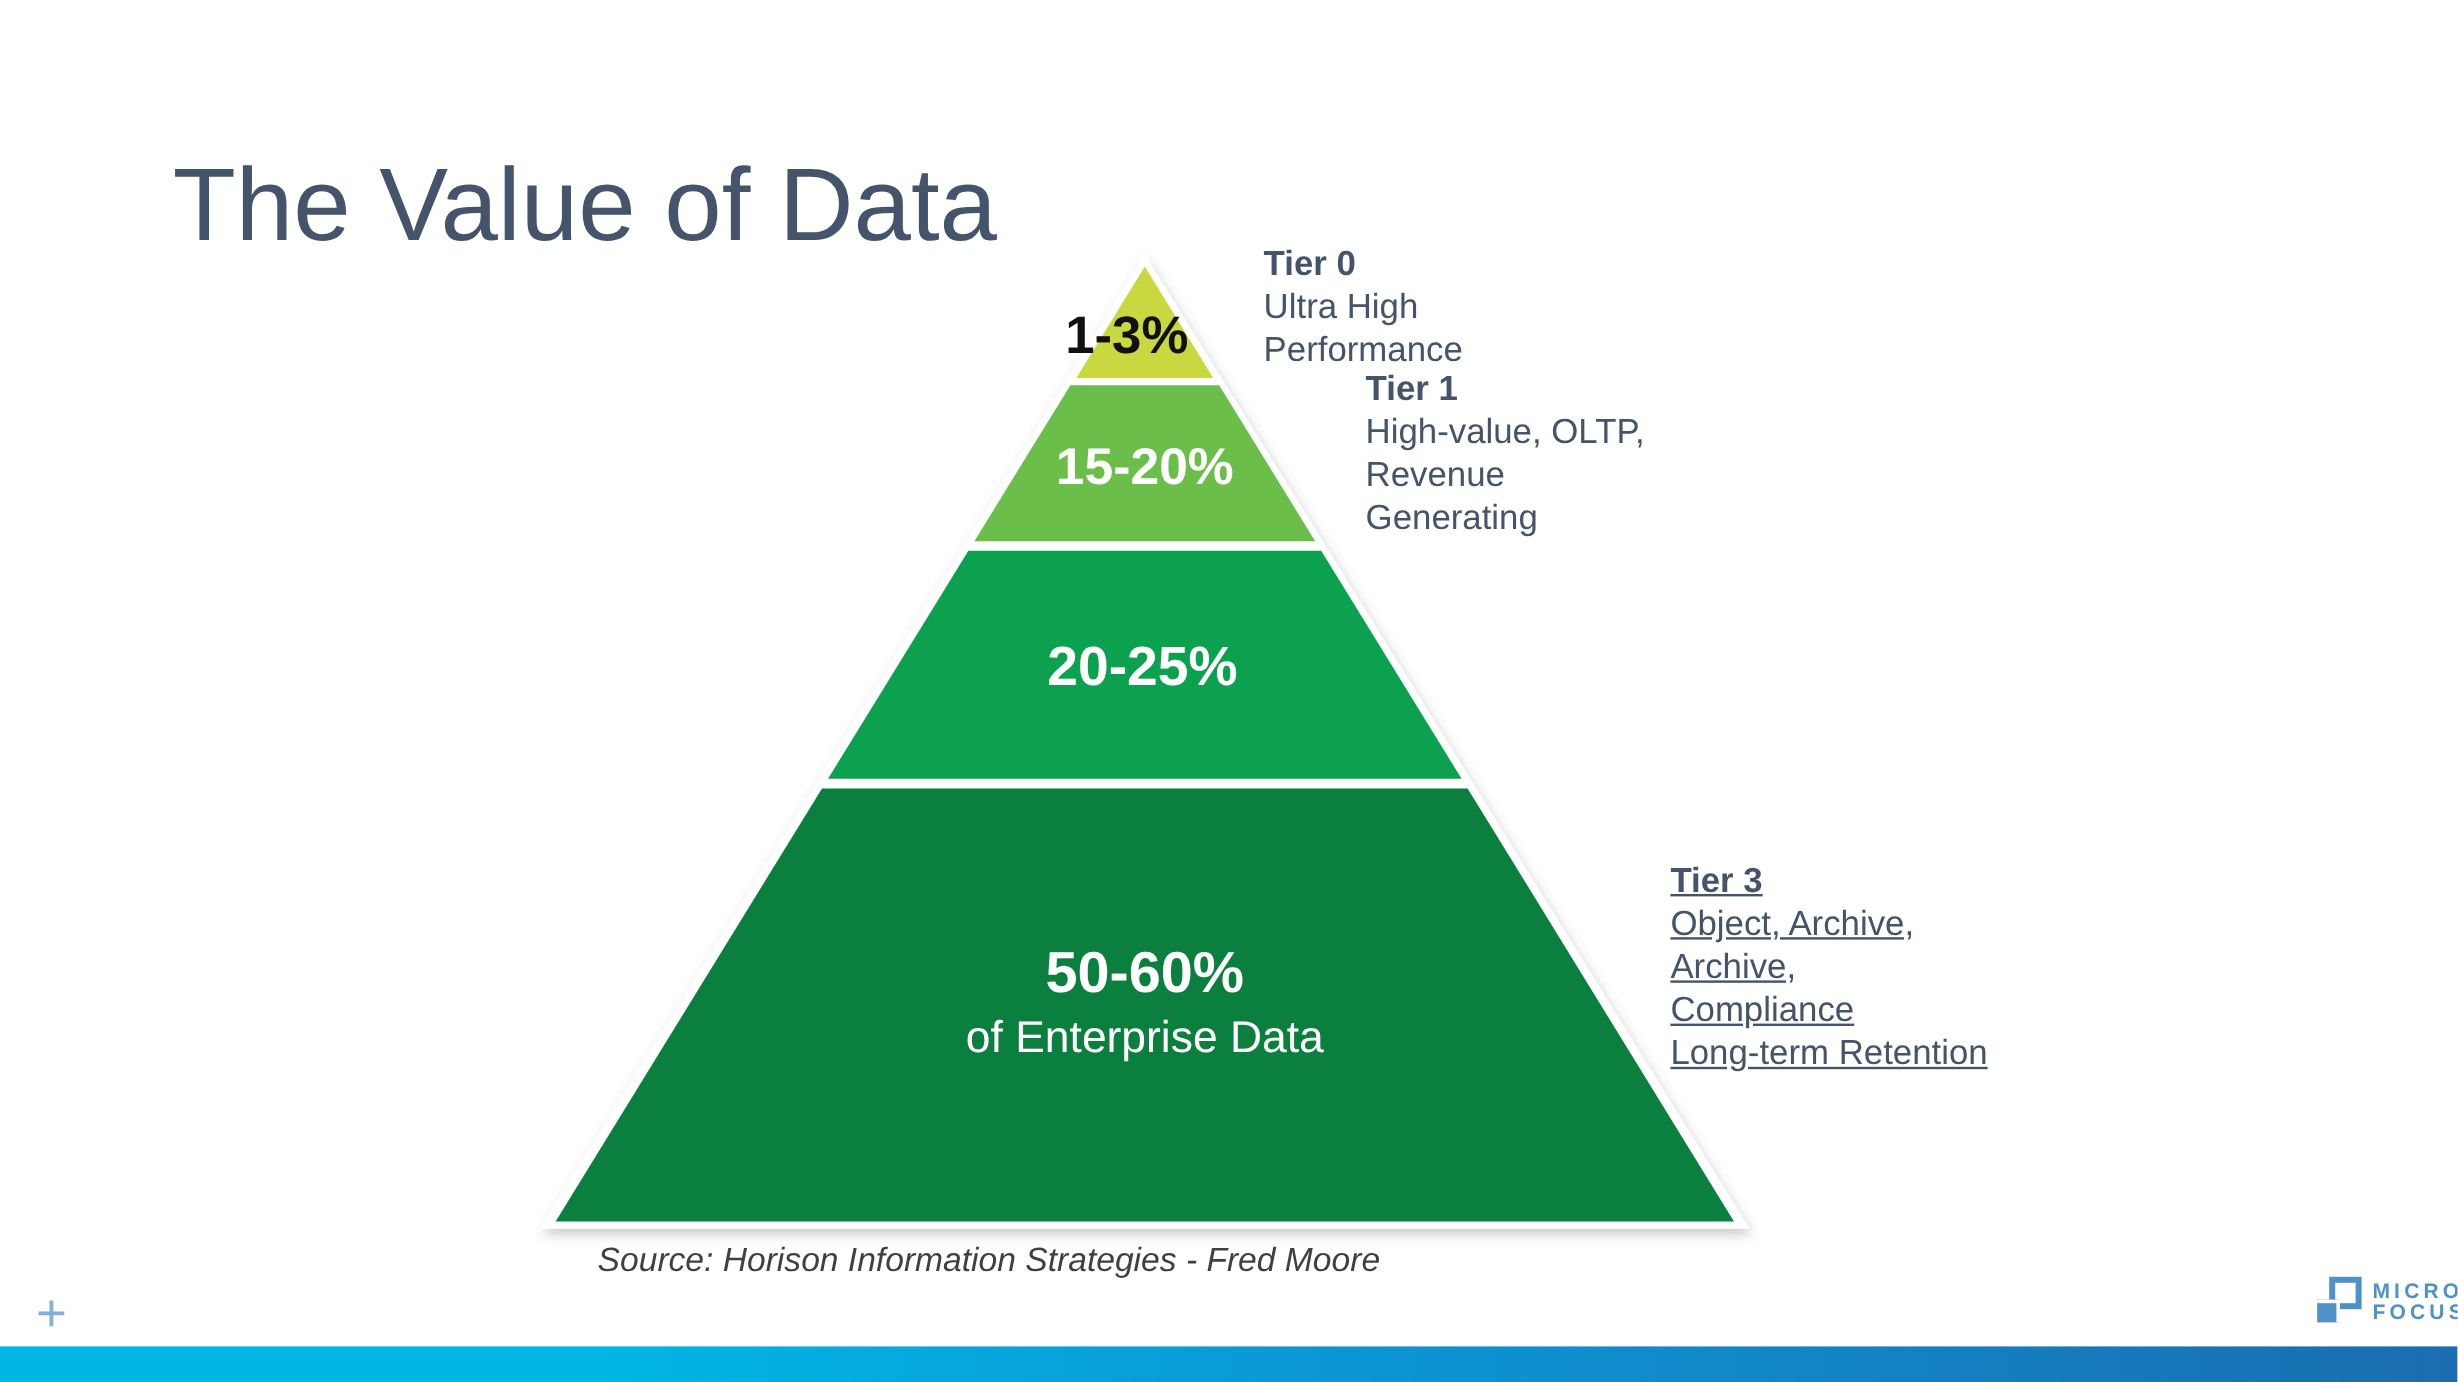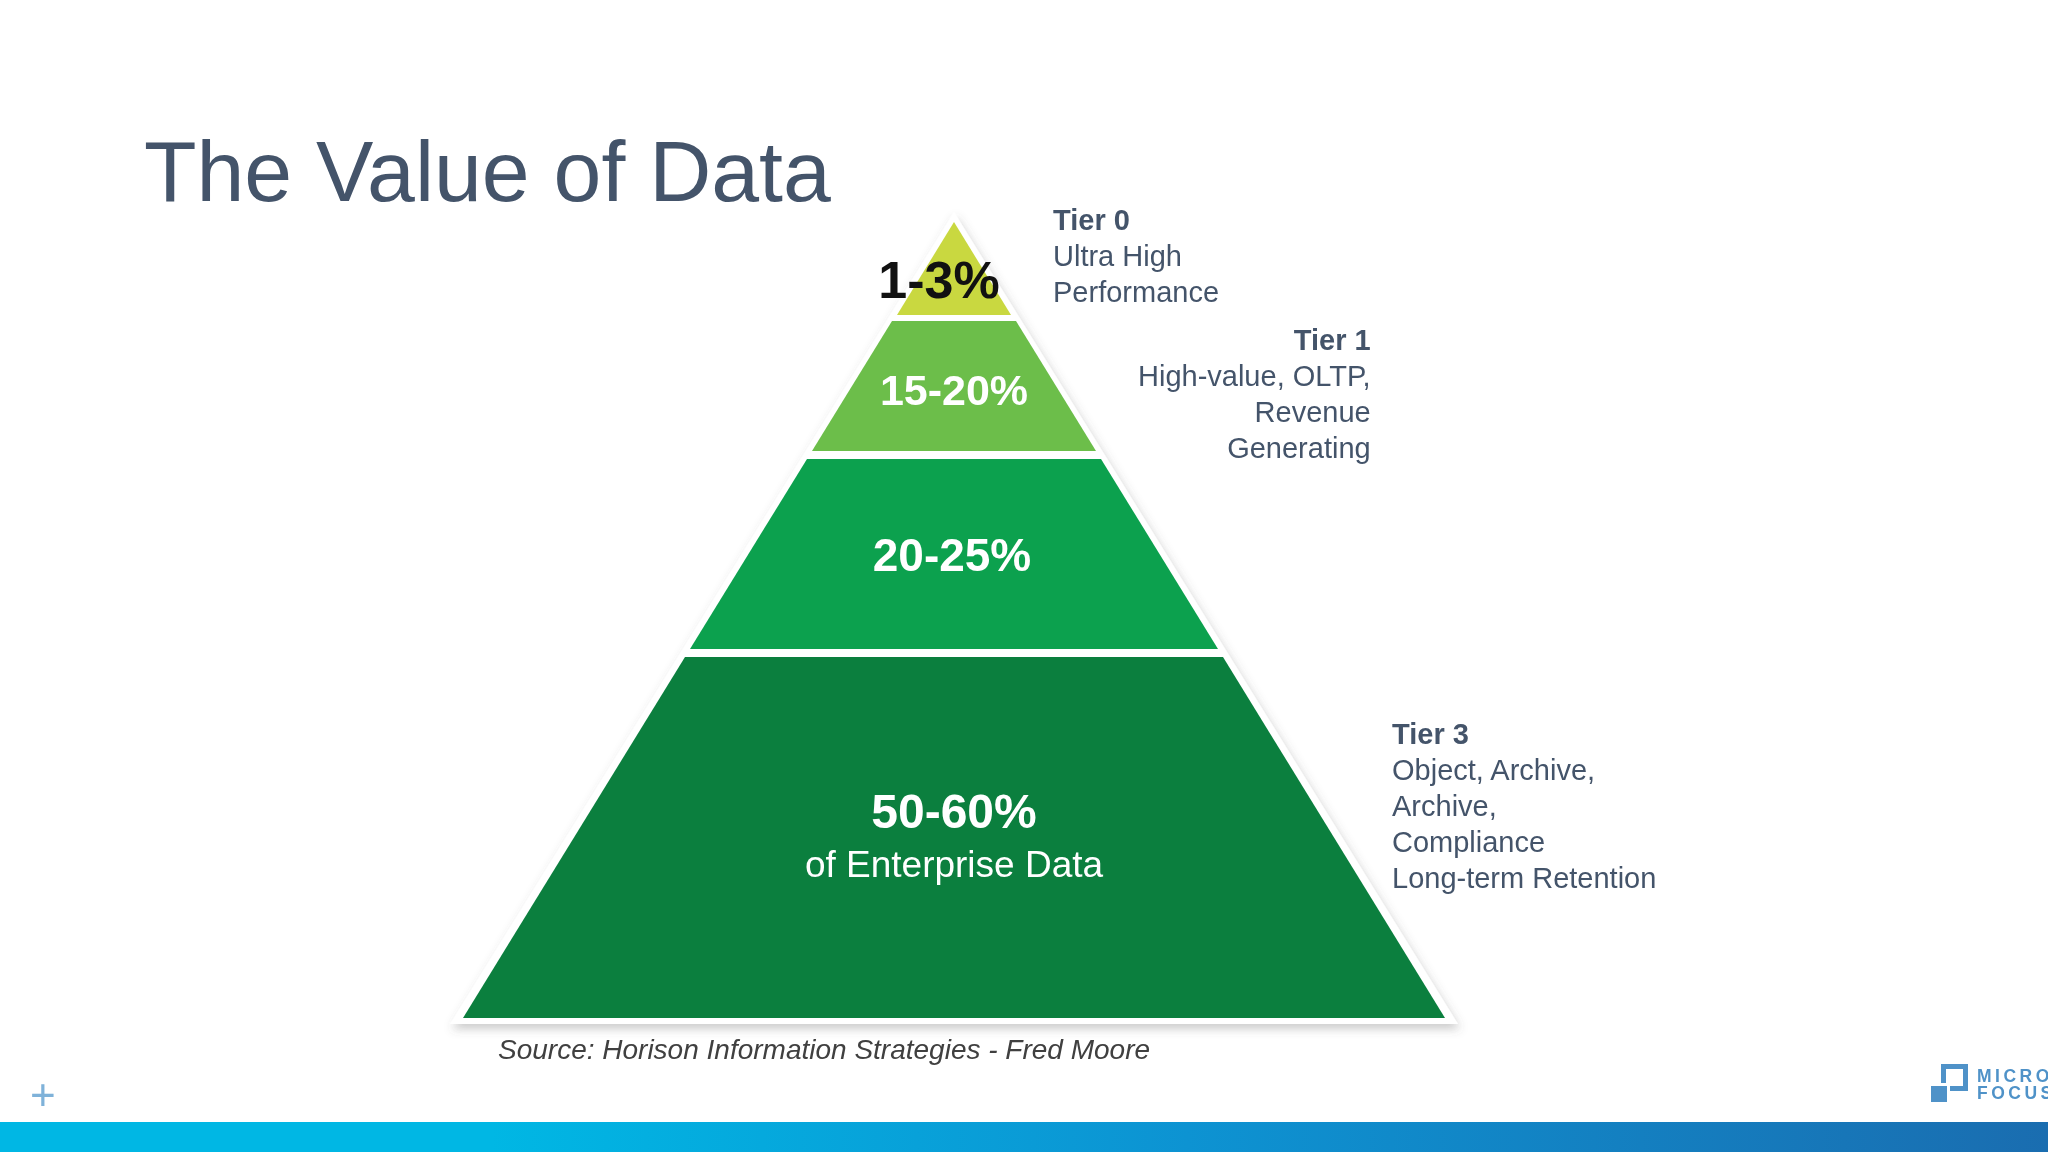--- a/index.html
+++ b/index.html
@@ -10,36 +10,36 @@
   }
   .title{
     position:absolute;left:144px;top:128px;margin:0;
     font-size:86px;line-height:1;font-weight:400;color:#44546a;letter-spacing:0;
   }
   .pyramid-svg{position:absolute;left:0;top:0;width:2048px;height:1152px;}
   .pct{
     position:absolute;transform:translate(-50%,-50%);
     font-weight:bold;color:var(--c,#ffffff);white-space:nowrap;line-height:1;
   }
-  .pct0{left:939px;top:280px;font-size:52px;}
+  .pct0{left:939px;top:280px;font-size:44px;}
   .pct1{left:954px;top:390px;font-size:43px;}
   .pct2{left:952px;top:555px;font-size:46px;}
   .pct3{left:954px;top:812px;font-size:48px;}
   .pct-sub{
     position:absolute;transform:translate(-50%,-50%);
     left:954px;top:864px;font-size:37px;font-weight:400;color:#ffffff;white-space:nowrap;line-height:1;
   }
   .note{
     position:absolute;color:#44546a;font-size:29px;line-height:36px;white-space:nowrap;
   }
   .note .tier-name{font-weight:bold;}
   .note0{left:1053px;top:202px;}
-  .note1{left:1138px;top:322px;text-align:right;}
+  .note1{left:1138px;top:306px;}
   .note2{left:1234px;top:496px;}
-  .note3{left:1392px;top:716px;}
+  .note3{left:1392px;top:716px;text-decoration:underline;}
   .source{
     position:absolute;left:498px;top:1034px;
     font-size:28px;font-style:italic;color:#404040;line-height:1.15;white-space:nowrap;
   }
   .plus{
     position:absolute;left:30px;top:1073px;
     font-size:44px;font-weight:300;color:#7fb2d9;line-height:1;
   }
   .logo{
     position:absolute;left:1931px;top:1064px;

